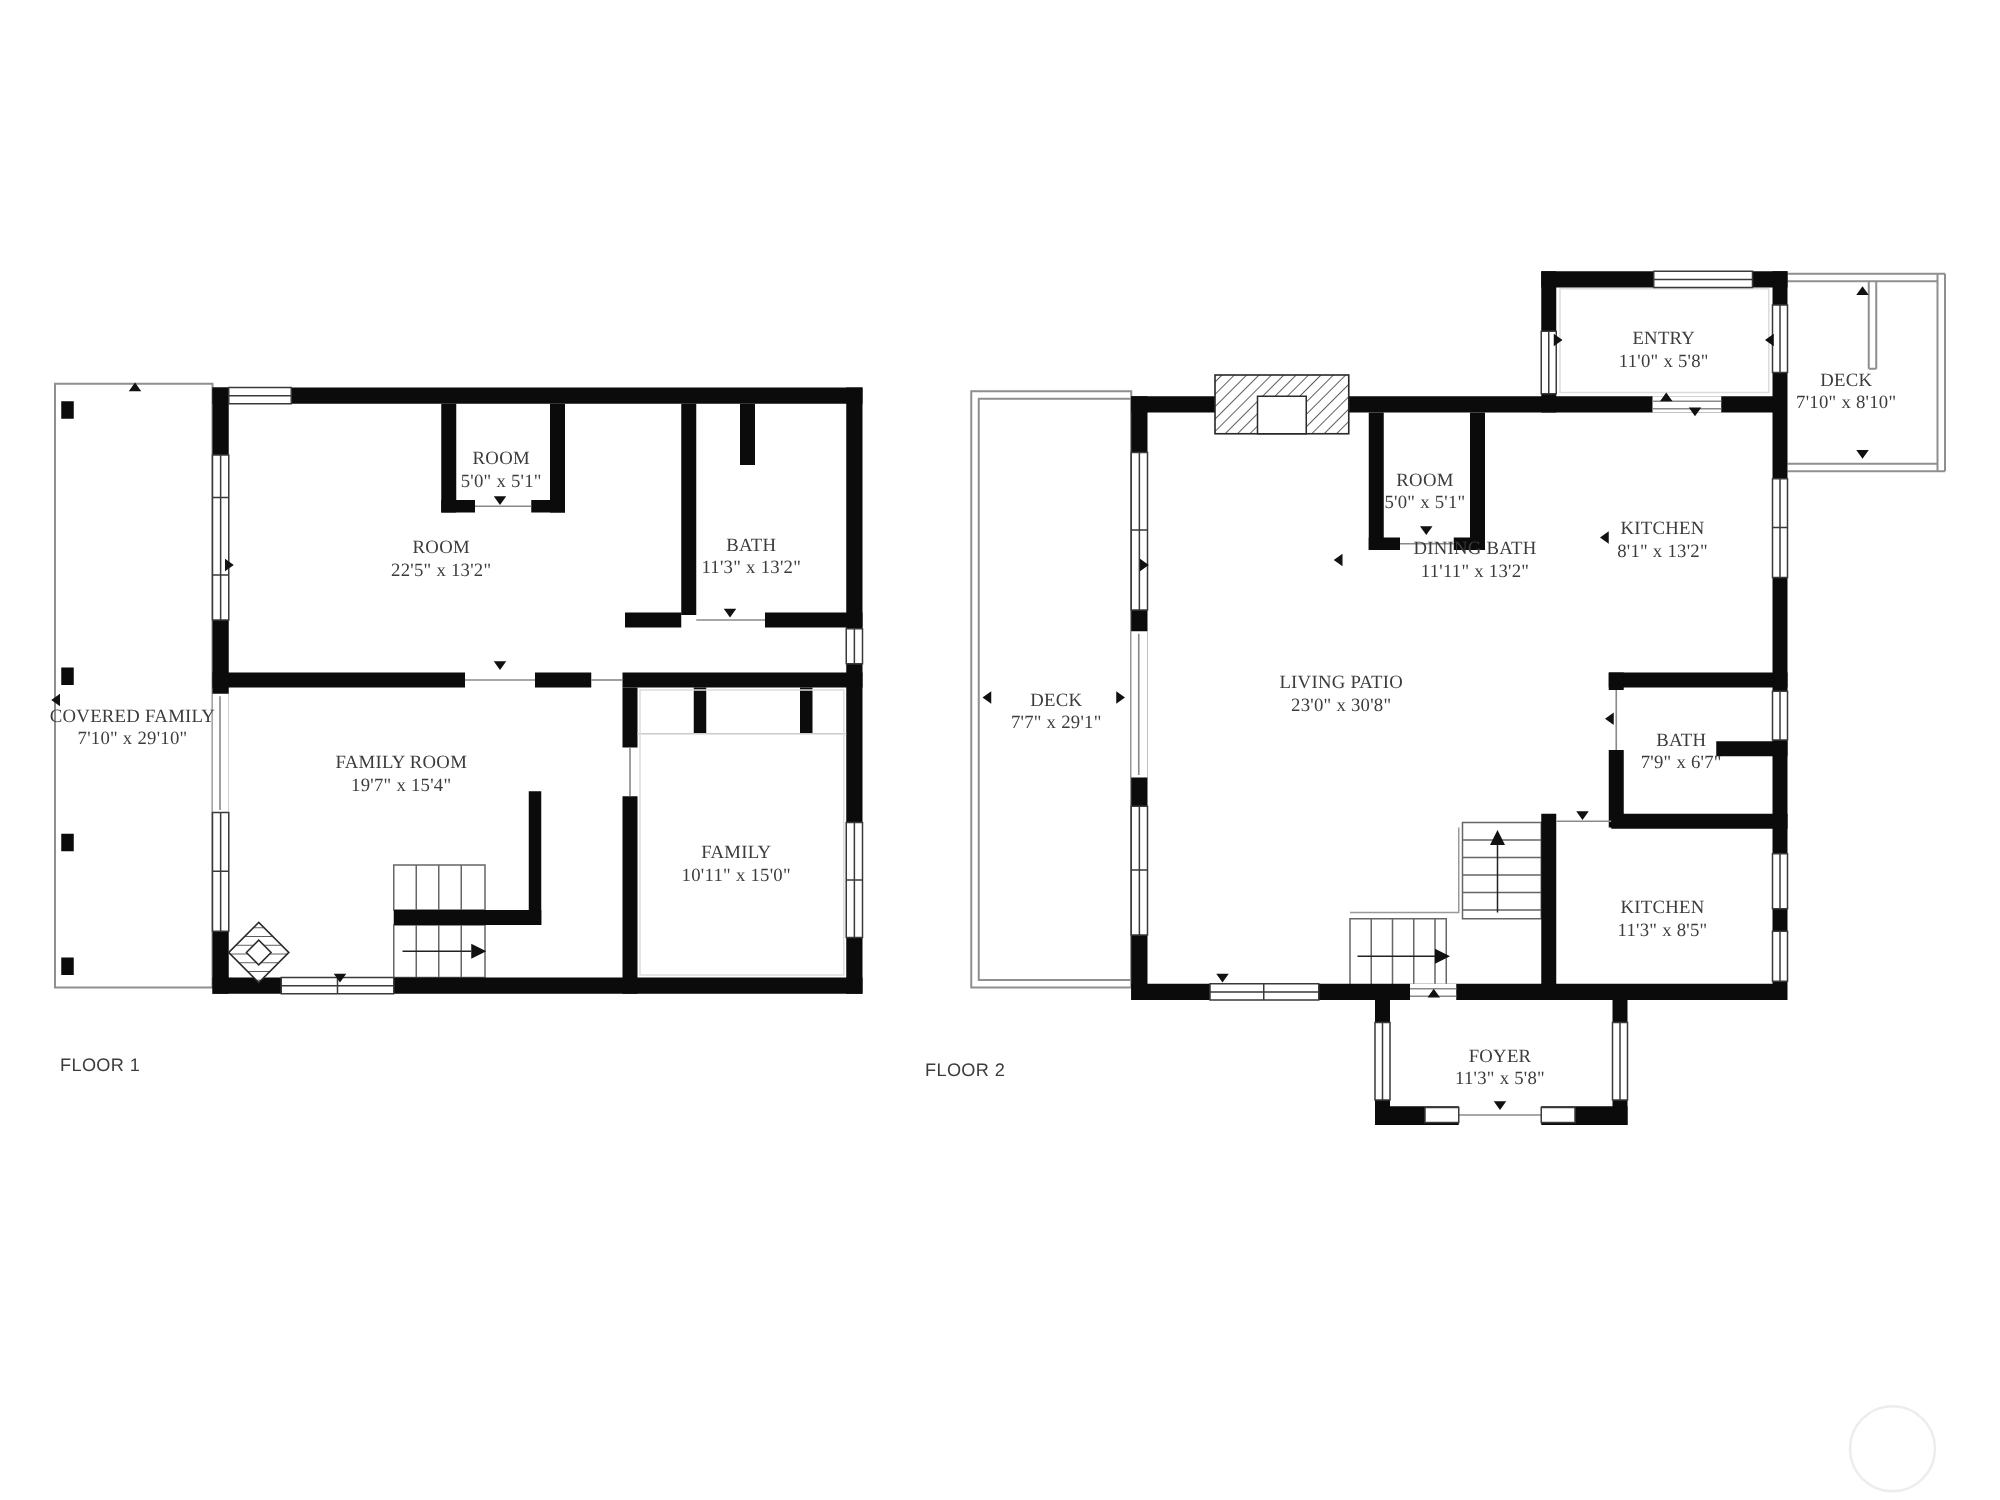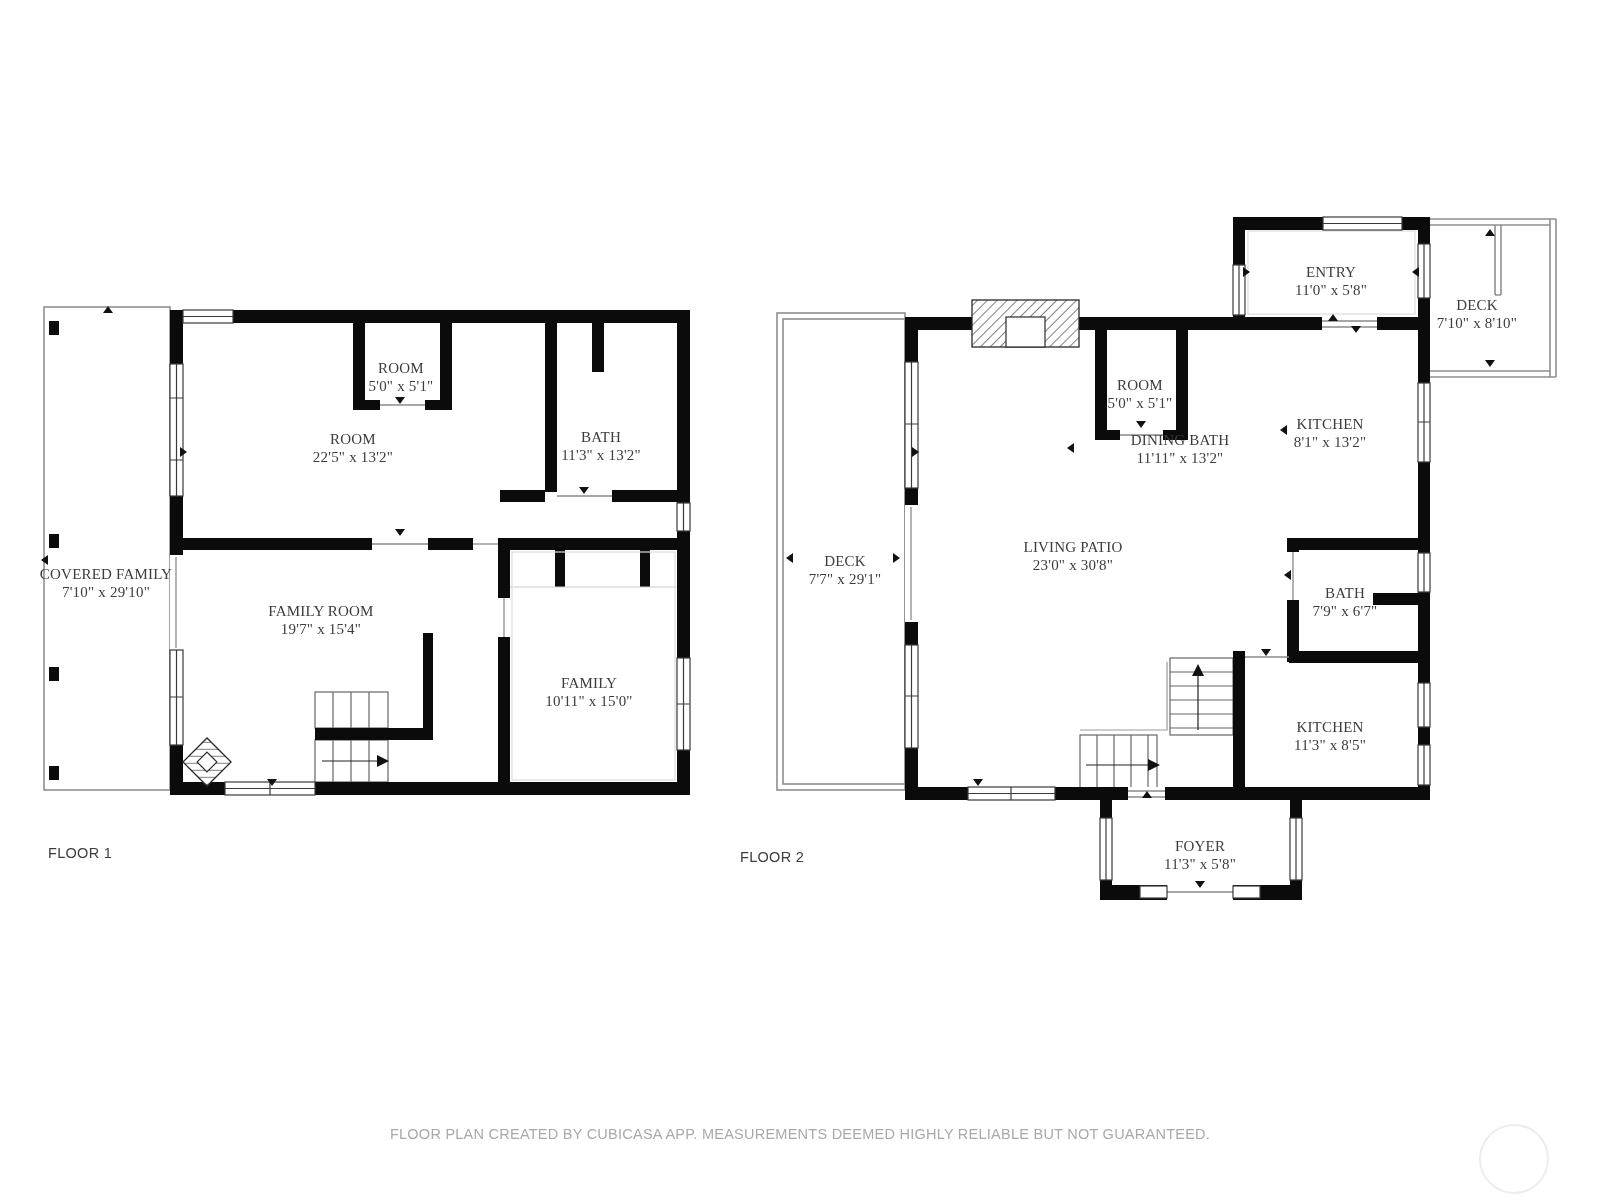--- a/index.html
+++ b/index.html
@@ -288,17 +288,16 @@
     <div class="dm">11'3" x 8'5"</div>
   </div>
   <div class="lbl" style="left:1200px;top:855px">
     <div class="nm">FOYER</div>
     <div class="dm">11'3" x 5'8"</div>
   </div>
 
   <div class="floor-title" style="left:48px;top:845px">FLOOR 1</div>
   <div class="floor-title" style="left:740px;top:849px">FLOOR 2</div>
 
-  <div id="footer-note">FLOOR PLAN CREATED BY CUBICASA APP. MEASUREMENTS DEEMED HIGHLY RELIABLE BUT NOT GUARANTEED.</div>
 
   <div id="watermark-circle"></div>
 
 </div>
 
 </body></html>

